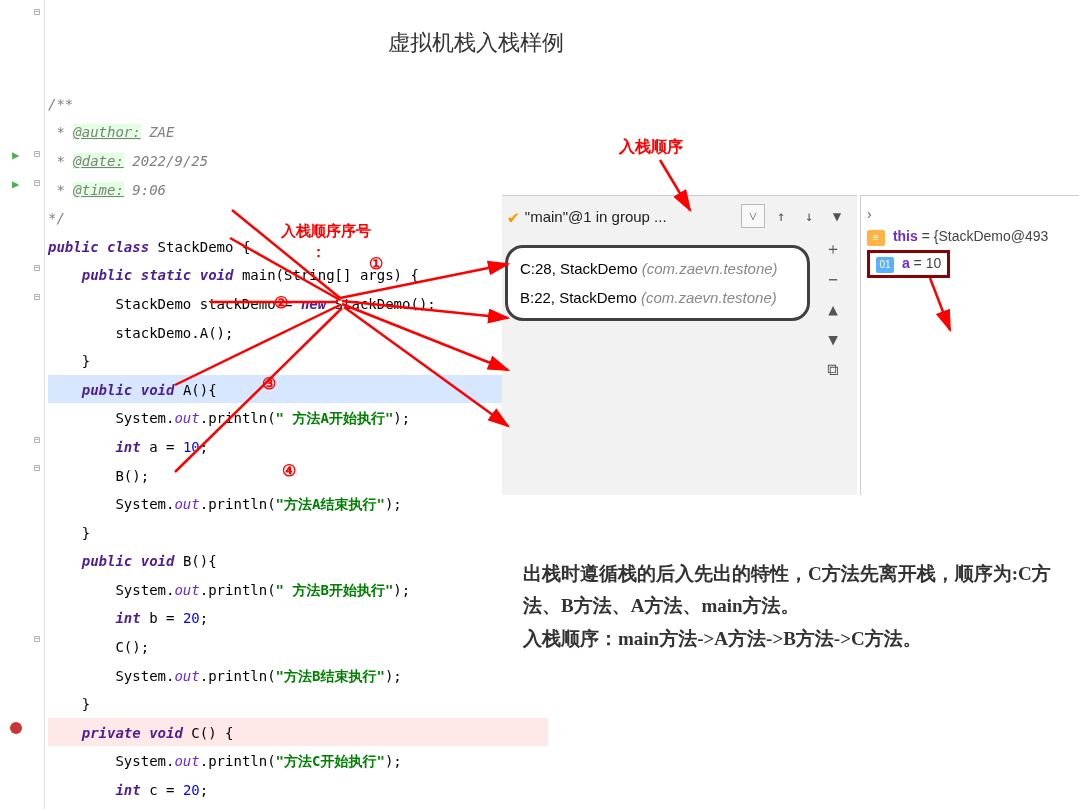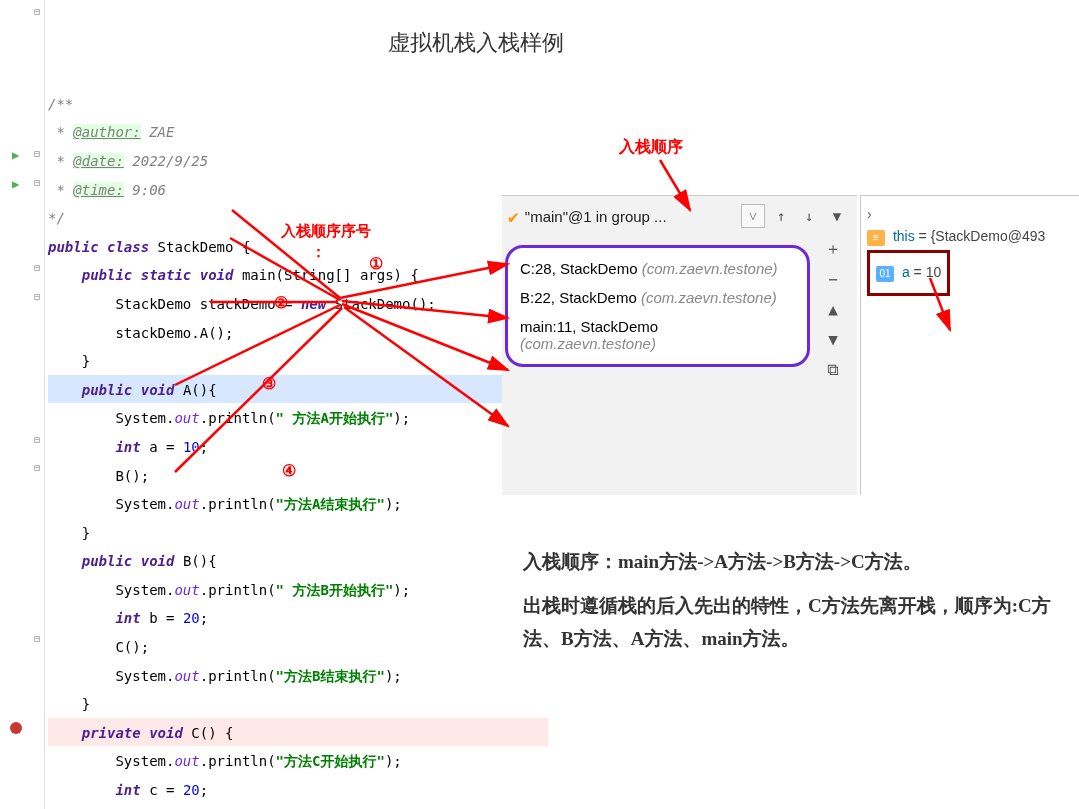--- a/index.html
+++ b/index.html
@@ -18,34 +18,34 @@
     .hl-line { position:absolute; left:0; width:500px; height:28px; background:#d6e7ff; z-index:-1; }
     .bp-line { position:absolute; left:0; width:500px; height:28px; background:#ffe8e8; z-index:-1; }
     .title { position:absolute; font-size:22px; font-weight:normal; color:#333; font-family:"Microsoft YaHei"; }
     .red-label { position:absolute; color:#ff0000; font-size:16px; font-family:"Microsoft YaHei"; font-weight:bold; }
     .stack-panel { position:absolute; left:502px; top:195px; width:355px; height:300px; background:#f2f2f2; border-top:1px solid #ccc; }
     .stack-header { height:40px; display:flex; align-items:center; padding:0 6px; }
     .checkmark { color:#ff9800; font-size:18px; margin-right:6px; }
     .thread-name { font-family:"Segoe UI",sans-serif; font-size:15px; color:#222; flex:1; }
     .dropdown-arrow { border:1px solid #bbb; background:#f9f9f9; width:24px; height:24px; display:inline-flex; align-items:center; justify-content:center; color:#555; margin:0 2px; }
     .nav-icon { width:22px; text-align:center; font-size:14px; color:#555; margin:0 3px; }
-    .stack-frames { position:absolute; left:505px; top:245px; width:305px; border:3px solid #6d28d9; border-radius:18px; background:#fff; padding:6px 4px; font-family:"Segoe UI",sans-serif; }
+    .stack-frames { position:absolute; left:505px; top:245px; width:305px; border:3px solid #404040; border-radius:18px; background:#fff; padding:6px 4px; font-family:"Segoe UI",sans-serif; }
     .frame { padding:6px 8px; font-size:15px; }
     .frame.selected { background:#1e82e6; color:#fff; }
     .frame .pkg { font-style:italic; color:#888; }
     .frame.selected .pkg { color:#fff; }
     .side-toolbar { position:absolute; left:820px; top:234px; width:30px; background:#f2f2f2; }
     .side-btn { width:26px; height:30px; display:flex; align-items:center; justify-content:center; color:#555; font-size:16px; border-bottom:0px solid #ddd; }
     .vars-panel { position:absolute; left:860px; top:195px; width:220px; height:300px; background:#fff; border-left:1px solid #ccc; border-top:1px solid #ccc; font-family:"Segoe UI",sans-serif; padding:10px 6px; }
     .var-row { margin:4px 0; font-size:14px; }
     .var-icon-this { display:inline-block; width:18px; height:16px; background:#ffb347; color:#fff; font-size:10px; text-align:center; line-height:16px; border-radius:2px; margin-right:4px; }
     .var-icon-p { display:inline-block; width:18px; height:16px; background:#59b0ff; color:#fff; font-size:10px; text-align:center; line-height:16px; border-radius:2px; margin-right:4px; }
-    .var-name { color:#0369a1; }
+    .var-name { color:#6d28d9;font-weight:bold; }
     .var-val { color:#444; }
-    .a-box { display:inline-block; border:3px solid #8b0000; padding:11px 6px; }
+    .a-box { display:inline-block; border:3px solid #8b0000; padding:2px 6px; }
     .explain { position:absolute; left:523px; top:546px; width:530px; font-family:"Microsoft YaHei"; font-size:19px; font-weight:bold; color:#333; line-height:1.7; }
     svg.arrows { position:absolute; left:0; top:0; pointer-events:none; }
     .circ-num { position:absolute; color:#ff0000; font-size:16px; font-weight:bold; }
     .breakpoint-dot { position:absolute; left:10px; width:12px; height:12px; background:#c93636; border-radius:50%; }
   </style>
 </head>
 <body>
 
 <div class="gutter">
   <span class="fold" style="top:6px">⊟</span>
@@ -114,21 +114,20 @@
     <span class="dropdown-arrow">˅</span>
     <span class="nav-icon">↑</span>
     <span class="nav-icon">↓</span>
     <span class="nav-icon">▼</span>
   </div>
 </div>
 
 <div class="stack-frames">
   <div class="frame"><span>C:28, StackDemo</span> <span class="pkg">(com.zaevn.testone)</span></div>
   <div class="frame"><span>B:22, StackDemo</span> <span class="pkg">(com.zaevn.testone)</span></div>
-  <div class="frame"><span>main:11, StackDemo</span> <span class="pkg">(com.zaevn.testone)</span></div>
 </div>
 
 <div class="side-toolbar">
   <div class="side-btn">＋</div>
   <div class="side-btn">−</div>
   <div class="side-btn">▲</div>
   <div class="side-btn">▼</div>
   <div class="side-btn">⧉</div>
 </div>
 
@@ -142,22 +141,22 @@
   <div class="var-row">
     <span class="a-box">
       <span class="var-icon-p">01</span>
       <span class="var-name">a</span>
       <span class="var-val">= 10</span>
     </span>
   </div>
 </div>
 
 <div class="explain">
+  <p style="margin-top:12px">出栈时遵循栈的后入先出的特性，C方法先离开栈，顺序为:C方法、B方法、A方法、main方法。</p>
   <p>入栈顺序：main方法-&gt;A方法-&gt;B方法-&gt;C方法。</p>
-  <p style="margin-top:12px">出栈时遵循栈的后入先出的特性，C方法先离开栈，顺序为:C方法、B方法、A方法、main方法。</p>
 </div>
 
 <svg class="arrows" width="1079" height="809">
   <defs>
     <marker id="ah" markerWidth="10" markerHeight="10" refX="8" refY="3" orient="auto">
       <path d="M0,0 L9,3 L0,6 Z" fill="#ff0000"></path>
     </marker>
   </defs>
 
   <line x1="660" y1="160" x2="690" y2="210" stroke="#ff0000" stroke-width="2.5" marker-end="url(#ah)"></line>

